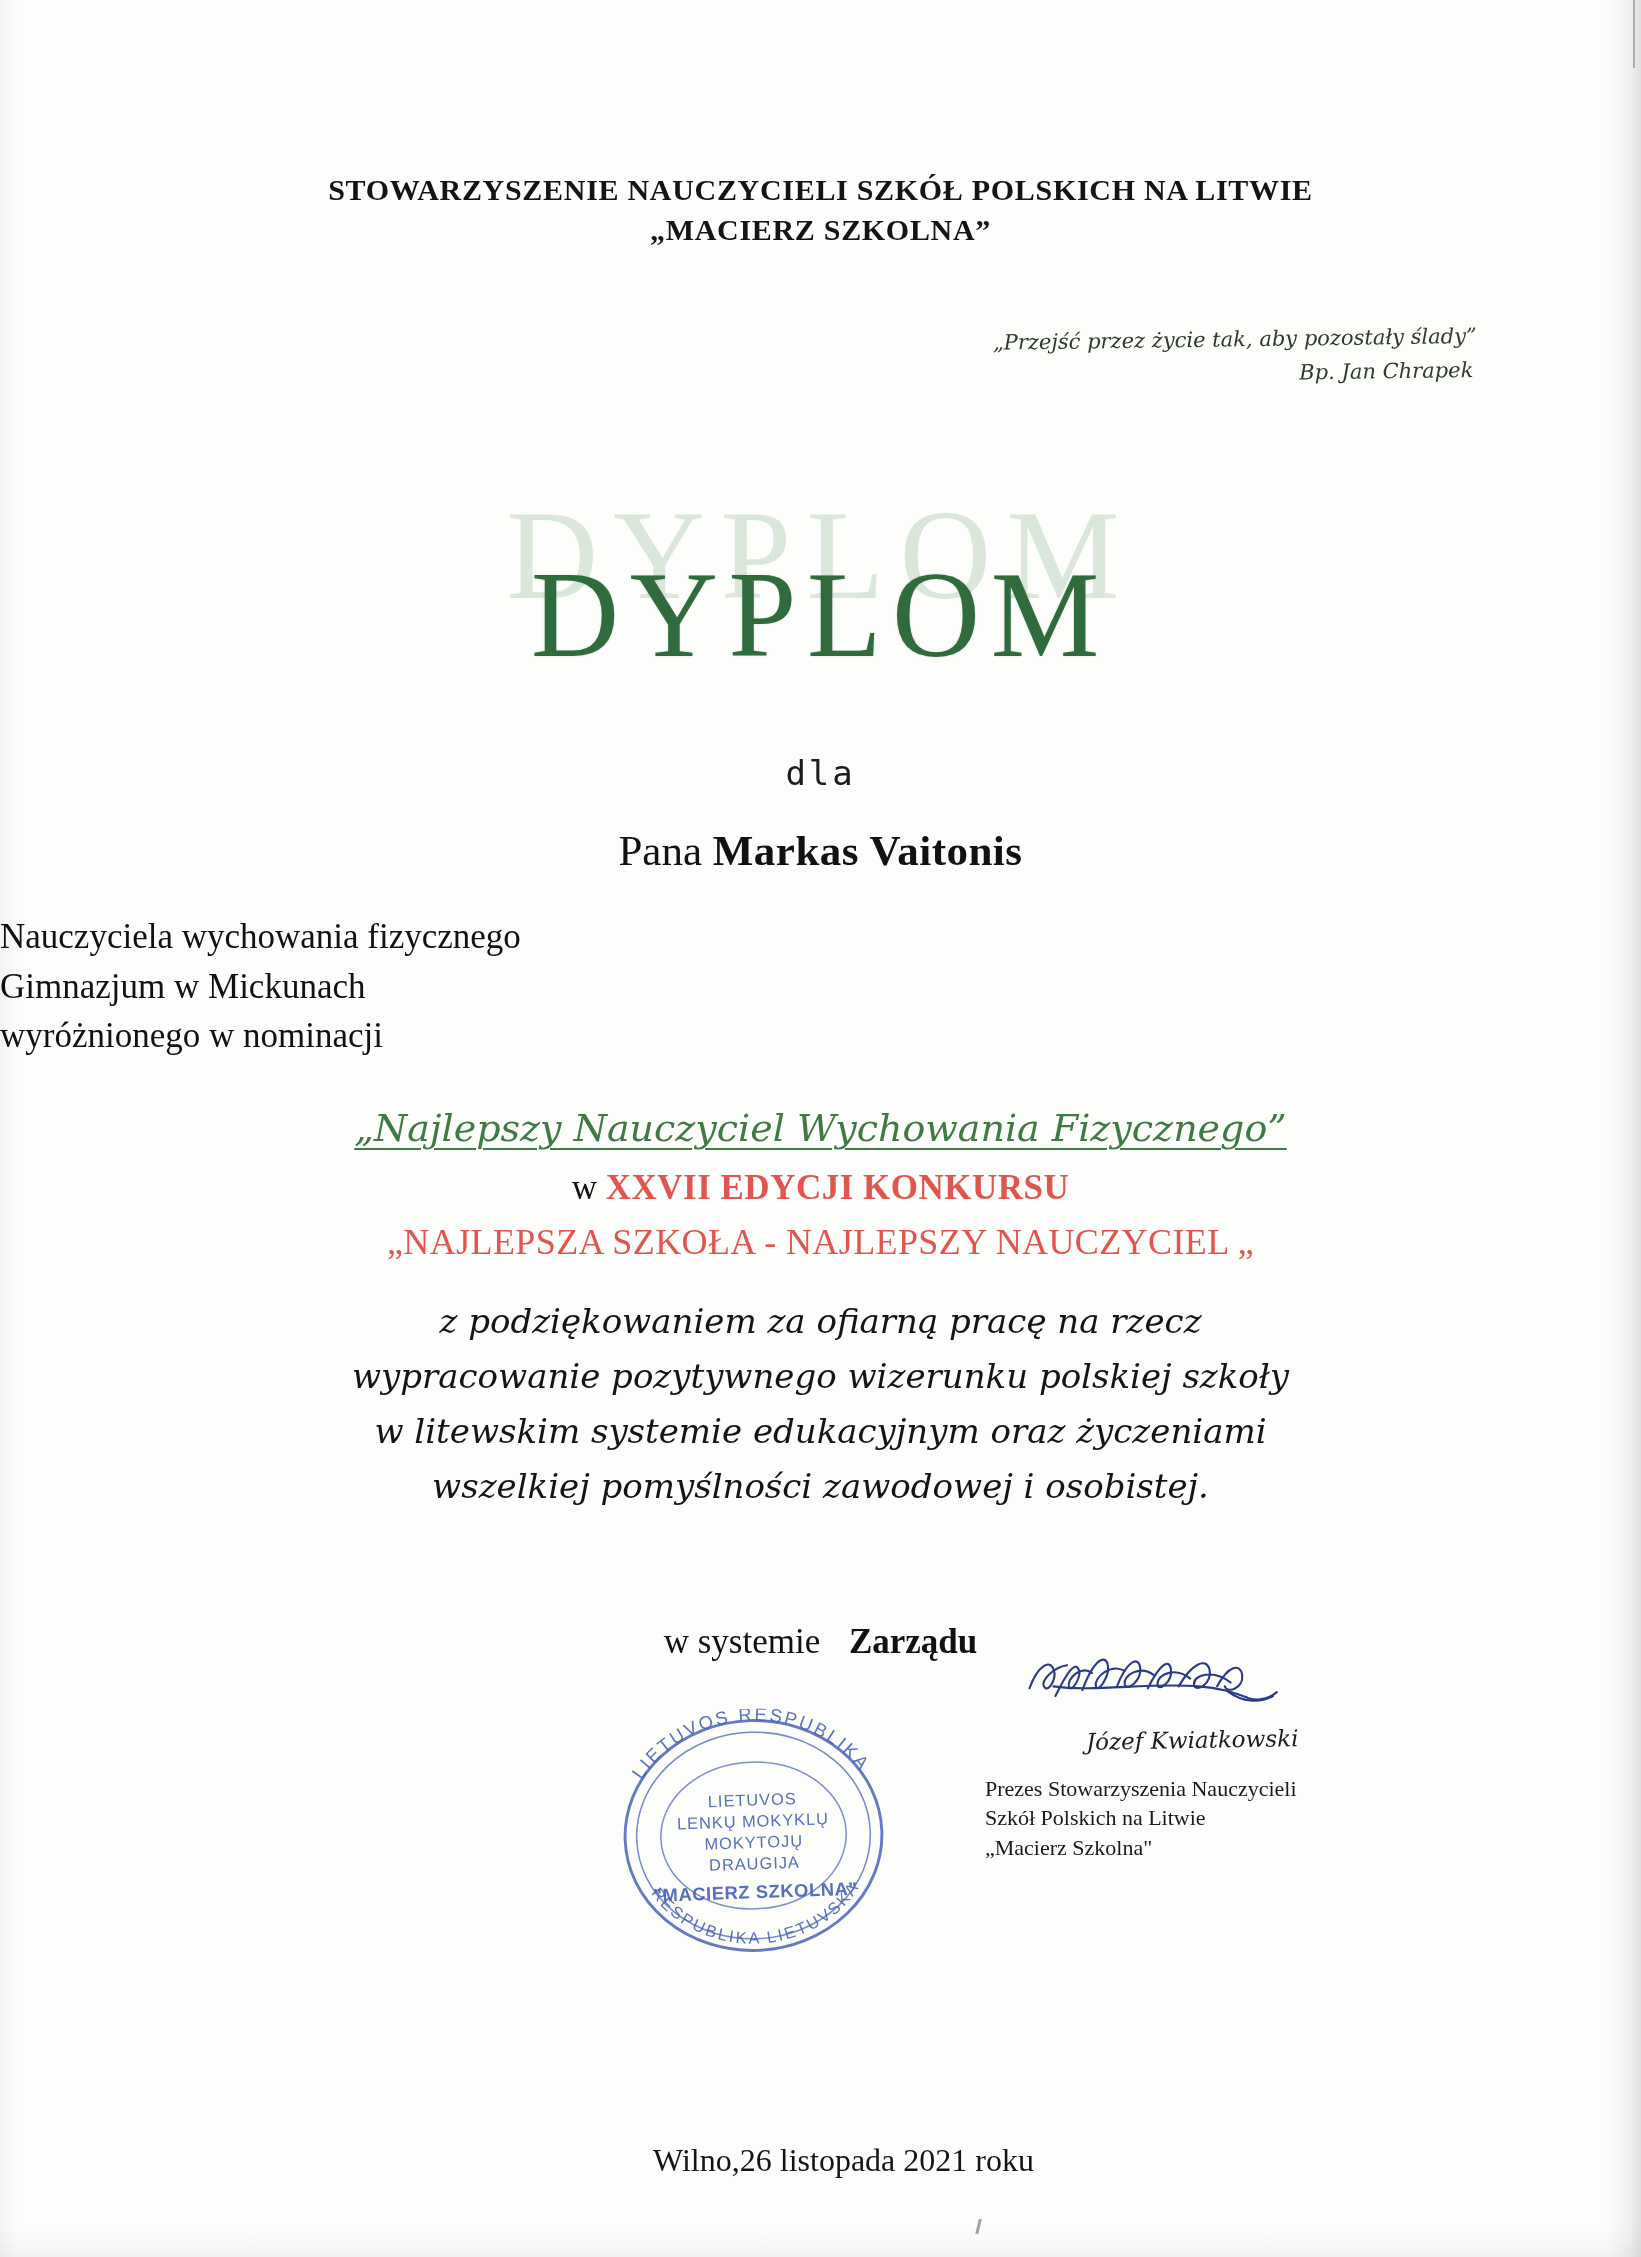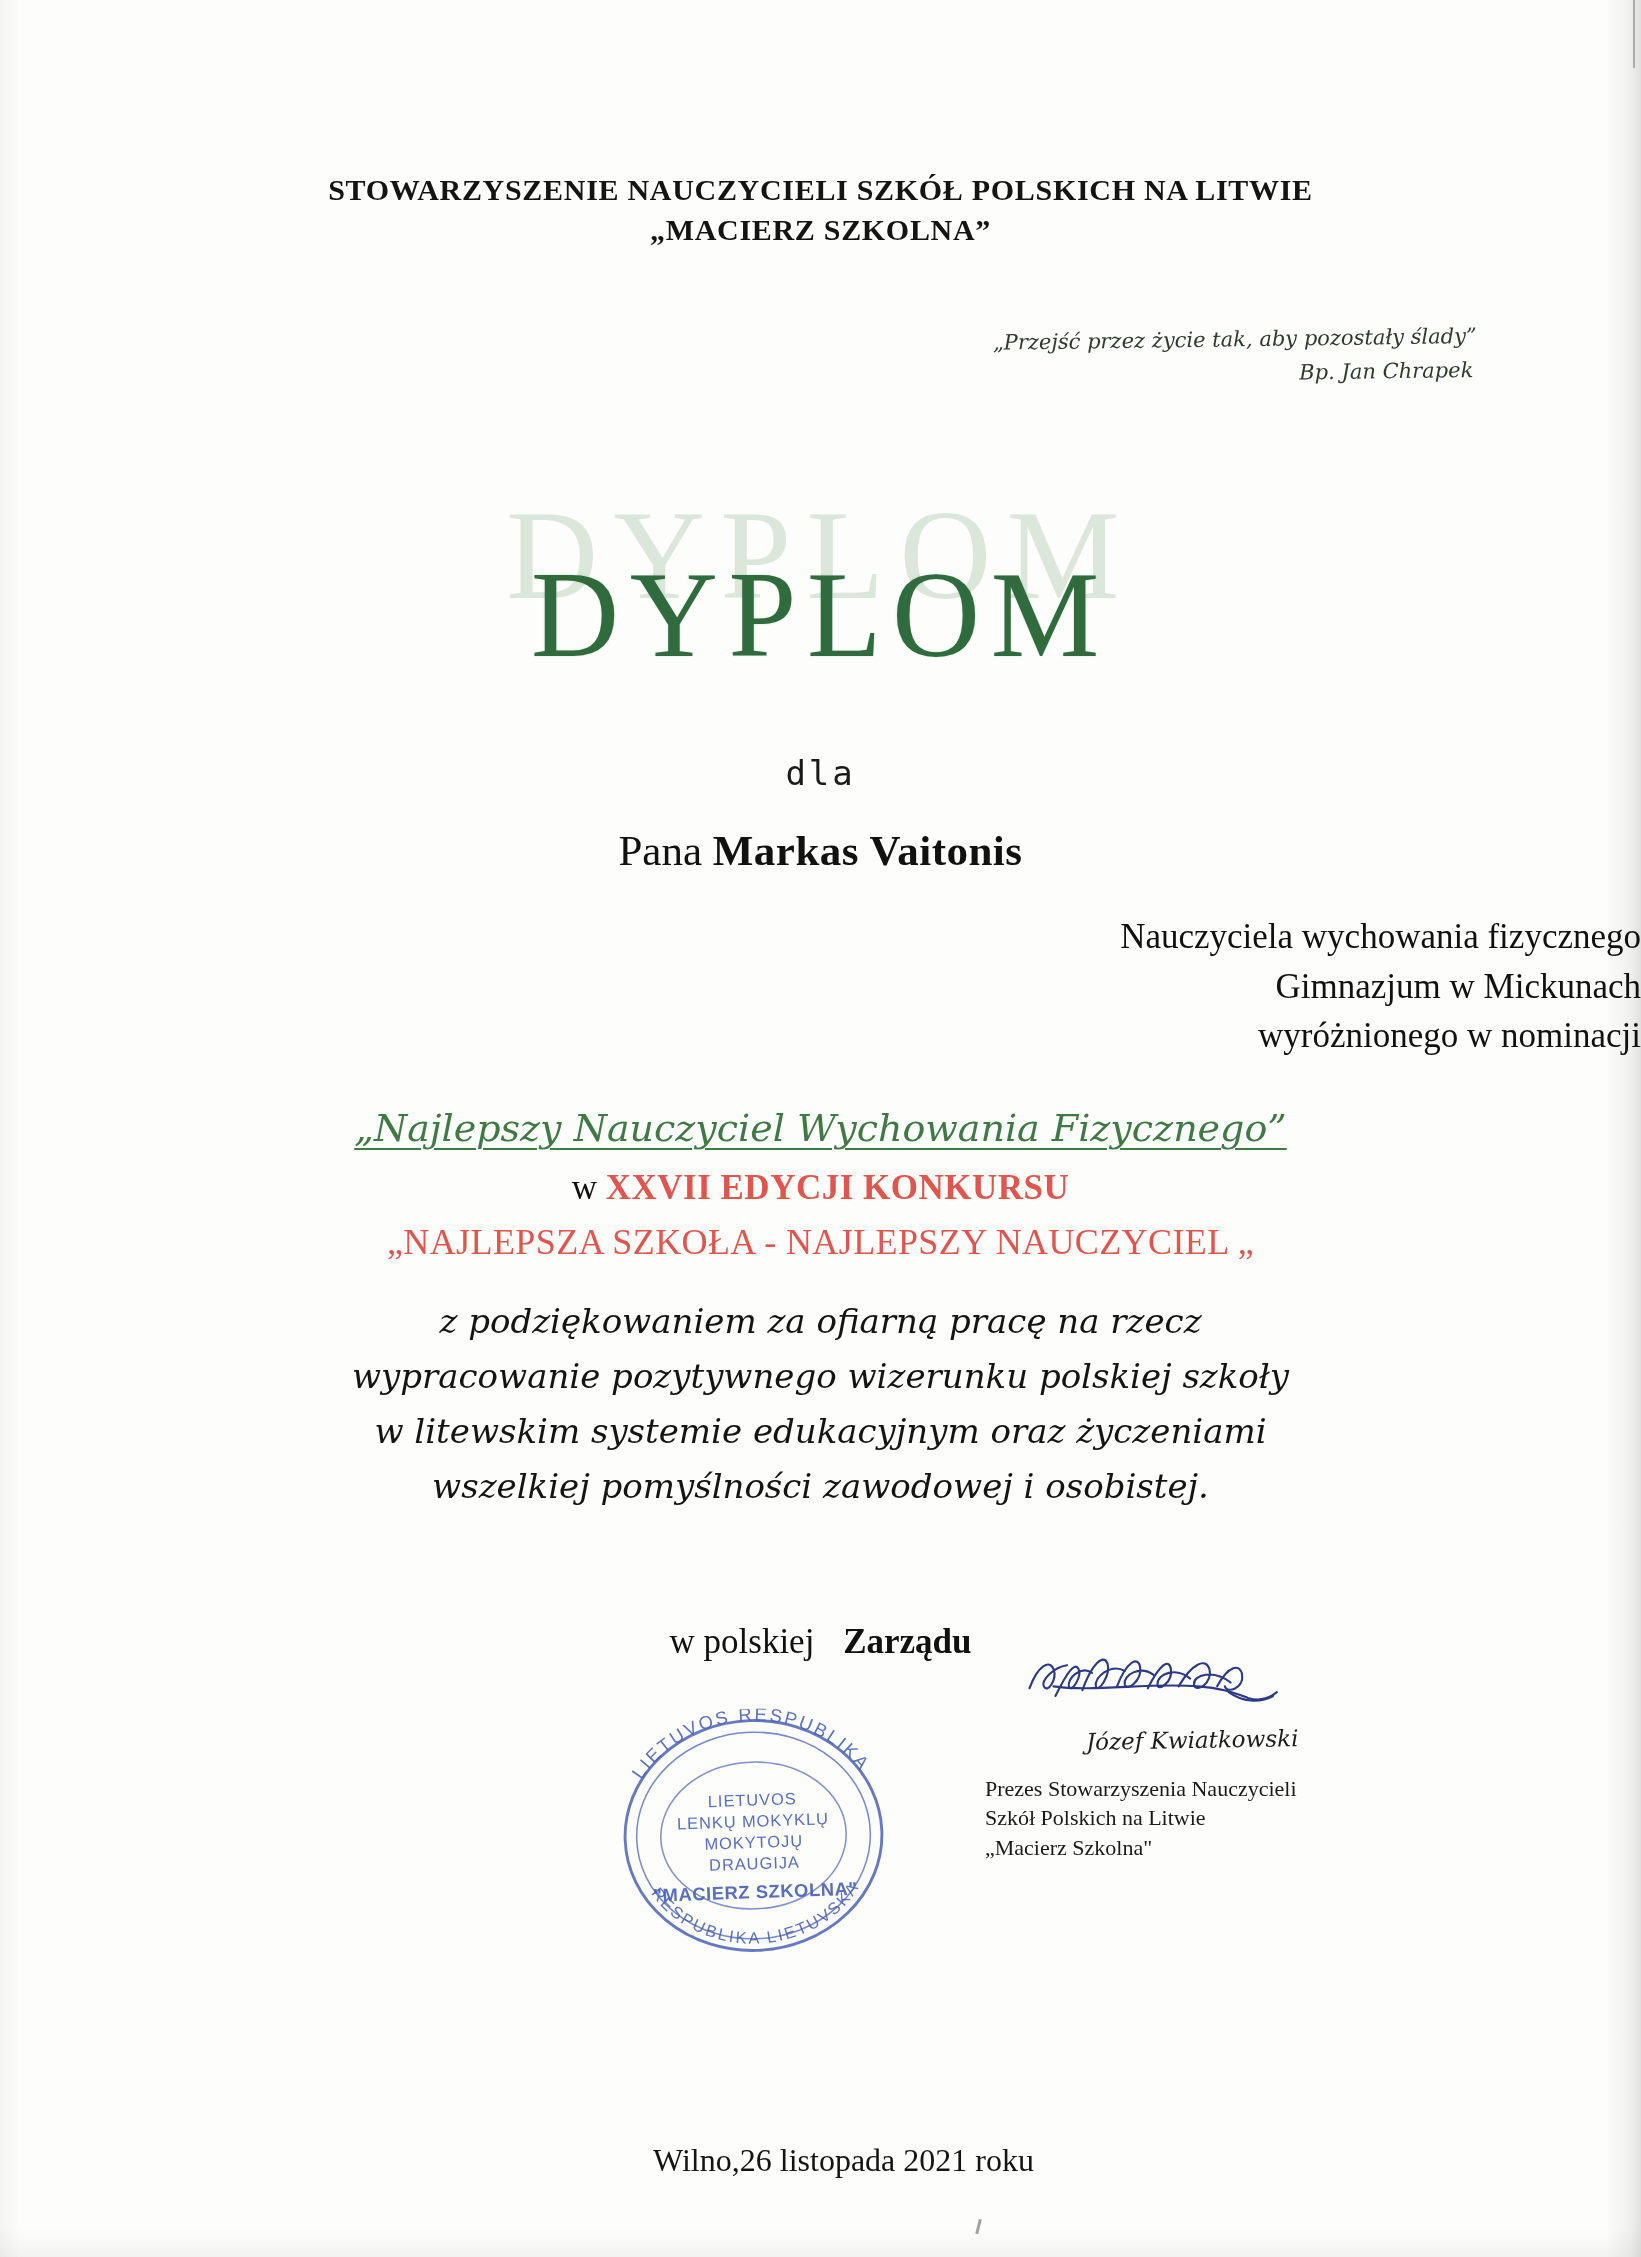--- a/index.html
+++ b/index.html
@@ -144,21 +144,21 @@
     color: #111;
   }
   .recipient .honorific { font-weight: normal; }
   .recipient .name { font-weight: bold; letter-spacing: 0.5px; }
 
   
   .role-block {
     position: absolute;
     left: 0; top: 912px;
     width: 1641px;
-    text-align: right;
+    text-align: left;
     font-family: "Liberation Serif", serif;
     font-size: 35px;
     color: #111;
     line-height: 1.42;
   }
 
   
   .nomination {
     position: absolute;
     left: 0; top: 1106px;
@@ -331,21 +331,21 @@
   <div class="contest-line2">„NAJLEPSZA SZKOŁA - NAJLEPSZY NAUCZYCIEL „</div>
 
   <div class="body-text">
     <div>z podziękowaniem za ofiarną pracę na rzecz</div>
     <div>wypracowanie pozytywnego wizerunku polskiej szkoły</div>
     <div>w litewskim systemie edukacyjnym oraz życzeniami</div>
     <div>wszelkiej pomyślności zawodowej i osobistej.</div>
   </div>
 
   <div class="behalf">
-    <span>w polskiej </span><span class="bold">Zarządu</span>
+    <span>w systemie </span><span class="bold">Zarządu</span>
   </div>
 
   <div class="stamp">
     <svg width="319" height="253" viewBox="0 0 330 262" xmlns="http://www.w3.org/2000/svg">
       <defs>
         <path id="arcTop" d="M 32,131 A 133,119 0 0 1 298,131"></path>
         <path id="arcBottom" d="M 40,131 A 125,112 0 0 0 290,131"></path>
       </defs>
       <ellipse cx="165" cy="131" rx="133" ry="119" fill="none" stroke="#4a63b8" stroke-width="3" opacity="0.85"></ellipse>
       <ellipse cx="165" cy="131" rx="121" ry="107" fill="none" stroke="#4a63b8" stroke-width="1.6" opacity="0.75"></ellipse>

